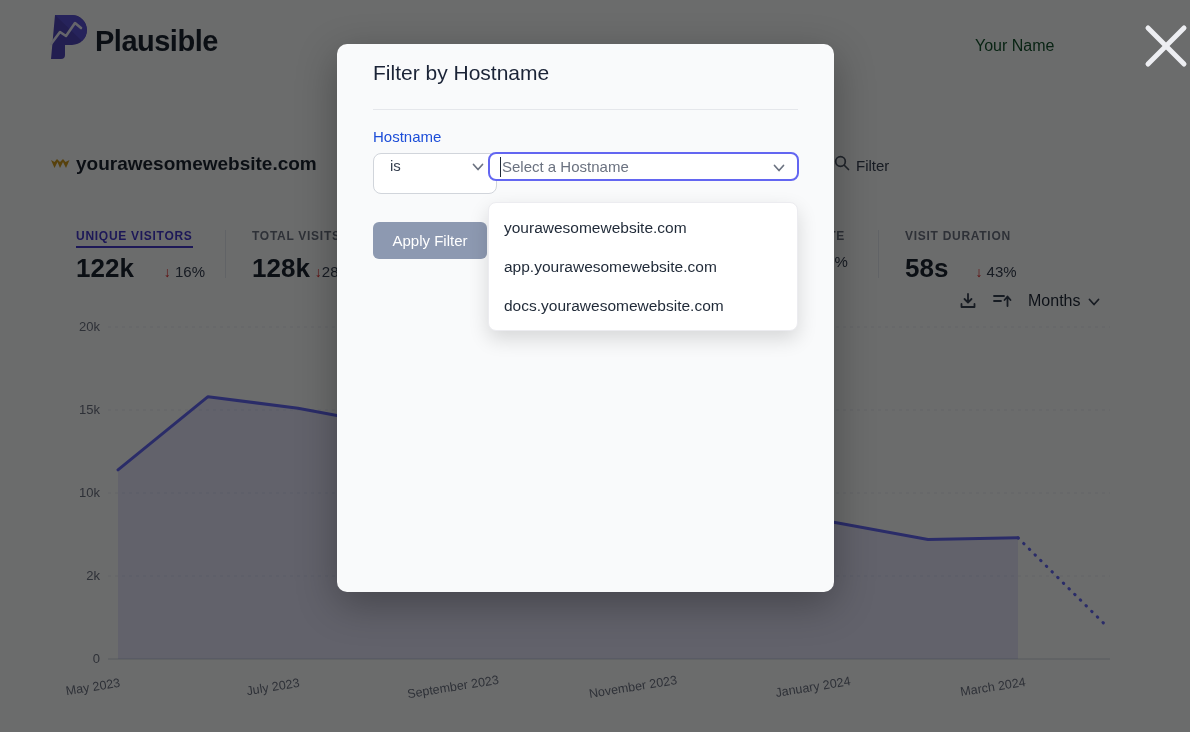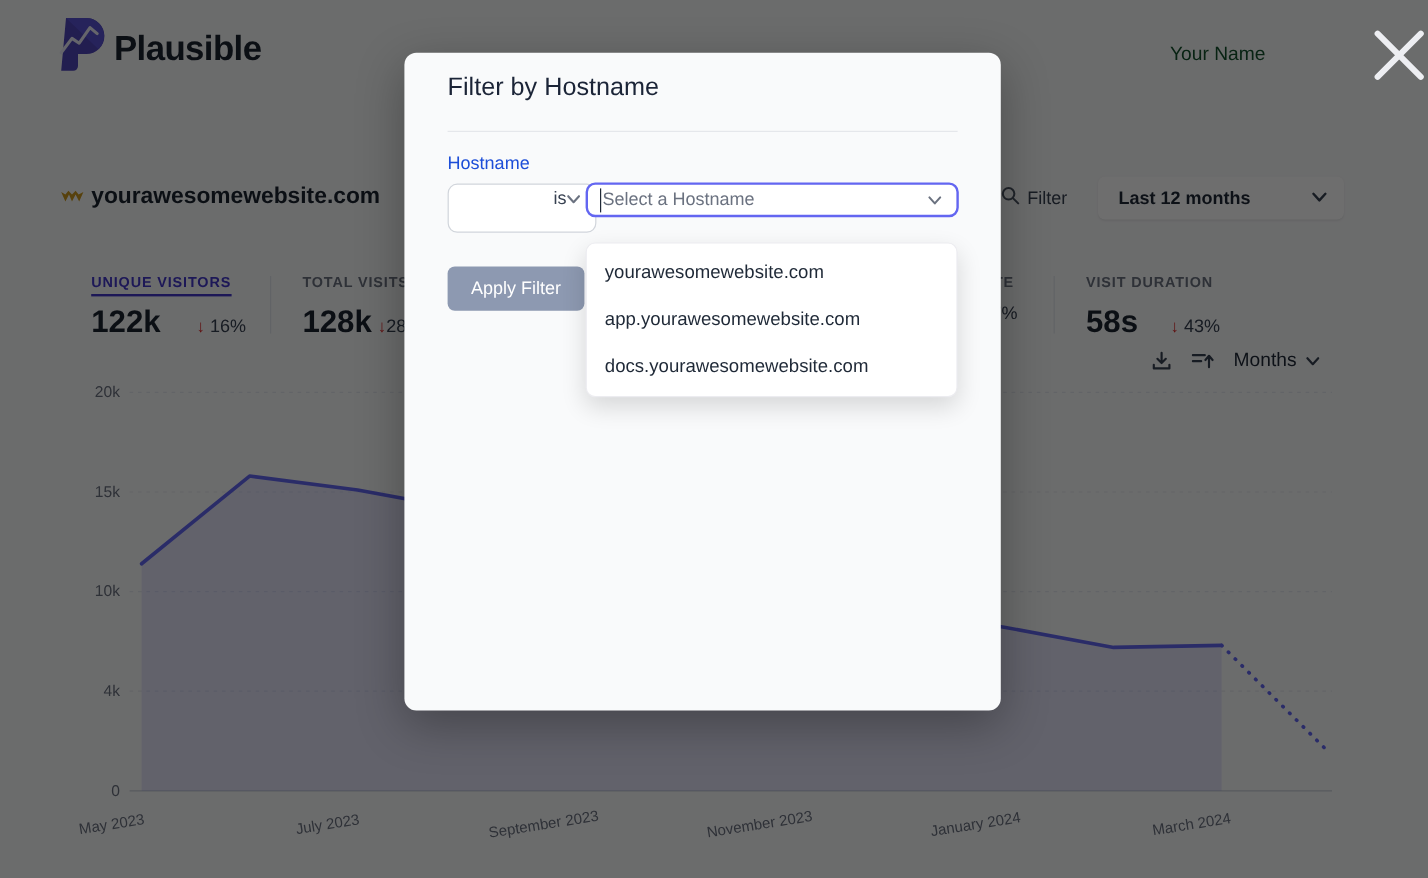--- a/index.html
+++ b/index.html
@@ -43,21 +43,21 @@
     position:absolute;left:337px;top:44px;width:497px;height:548px;z-index:20;
     background:#f9fafb;border-radius:10px;box-shadow:0 12px 40px rgba(0,0,0,0.3);
     box-sizing:border-box;
   }
   .modal-title{font-size:21px;font-weight:400;color:#1b2437;position:absolute;left:36px;top:17px;}
   .modal-divider{position:absolute;left:36px;top:65px;width:425px;height:1px;background:#e5e7eb;}
   .field-label{position:absolute;left:36px;top:84px;font-size:15px;font-weight:500;color:#1d4ed8;}
   .op-select{
     position:absolute;left:36px;top:109px;width:124px;height:41px;background:#fff;
     border:1px solid #d1d5db;border-radius:8px;display:flex;align-items:center;
-    justify-content:flex-end;padding:0 12px 16px 16px;box-sizing:border-box;cursor:pointer;
+    justify-content:space-between;padding:0 12px 16px 16px;box-sizing:border-box;cursor:pointer;
   }
   .op-select .op-text{font-size:15px;color:#374151;}
   .combo{
     position:absolute;left:151px;top:108px;width:311px;height:29px;background:#fff;
     border:2px solid #6366f1;border-radius:8px;display:flex;align-items:center;
     padding:0 12px 0 10px;box-sizing:border-box;cursor:text;
   }
   .combo .caret{width:1px;height:20px;background:#1f2937;margin-right:1px;}
   .combo .ph{font-size:15px;color:#6b7280;flex:1;}
   .apply-btn{
@@ -102,28 +102,20 @@
   <div class="abs clickable" style="left:834px;top:155px;display:flex;align-items:center;gap:6px;">
     <span>
       <svg width="16" height="16" viewBox="0 0 16 16">
           <circle cx="6.5" cy="6.5" r="4.8" fill="none" stroke="#4b5563" stroke-width="1.7"></circle>
           <line x1="10.5" y1="10.5" x2="14.5" y2="14.5" stroke="#4b5563" stroke-width="1.7" stroke-linecap="round"></line>
         </svg>
     </span>
     <span class="filter-label">Filter</span>
   </div>
 
-  <div class="abs daterange" style="left:915px;top:147px;">
-    <span class="dr-label">Last 12 months</span>
-    <span>
-      <svg width="13" height="9" viewBox="0 0 13 9">
-          <polyline points="1.5,1.5 6.5,7 11.5,1.5" fill="none" stroke="#374151" stroke-width="2" stroke-linecap="round" stroke-linejoin="round"></polyline>
-        </svg>
-    </span>
-  </div>
 
   <div class="abs clickable" style="left:76px;top:226px;">
     <span class="stat-label active">UNIQUE VISITORS</span>
     <div class="stat-value-row">
       <span class="stat-value">122k</span>
       <span class="stat-change" style="margin-left:30px;"><span class="dir">↓</span> <span>16%</span></span>
     </div>
   </div>
 
   <div class="abs v-divider" style="left:225px;top:230px;"></div>
@@ -185,21 +177,21 @@
       <line x1="108" y1="576" x2="1110" y2="576" stroke="#e3e7ee" stroke-width="1" stroke-dasharray="3 4"></line>
       <line x1="108" y1="493" x2="1110" y2="493" stroke="#e3e7ee" stroke-width="1" stroke-dasharray="3 4"></line>
       <line x1="108" y1="410" x2="1110" y2="410" stroke="#e3e7ee" stroke-width="1" stroke-dasharray="3 4"></line>
       <line x1="108" y1="327" x2="1110" y2="327" stroke="#e3e7ee" stroke-width="1" stroke-dasharray="3 4"></line>
       <path d="M118 469.8 L208 396.7 L298 408.3 L388 424.9 L478 444.9 L568 469.8 L658 489.7 L748 507.9 L838 522.9 L928 539.5 L1018 537.8 L1018 659 L118 659 Z" fill="rgba(99,102,241,0.14)" stroke="none"></path>
       <path d="M118 469.8 L208 396.7 L298 408.3 L388 424.9 L478 444.9 L568 469.8 L658 489.7 L748 507.9 L838 522.9 L928 539.5 L1018 537.8" fill="none" stroke="#6366f1" stroke-width="3" stroke-linejoin="round" stroke-linecap="round"></path>
       <path d="M1018 537.8 L1108 627.5" fill="none" stroke="#6366f1" stroke-width="3" stroke-linecap="round" stroke-dasharray="0.5 7.5"></path>
     </svg>
   <div id="chart-labels">
       <span class="ylabel" style="left: 40px; top: 651px;">0</span>
-      <span class="ylabel" style="left: 40px; top: 568px;">4k</span>
+      <span class="ylabel" style="left: 40px; top: 568px;">2k</span>
       <span class="ylabel" style="left: 40px; top: 485px;">10k</span>
       <span class="ylabel" style="left: 40px; top: 402px;">15k</span>
       <span class="ylabel" style="left: 40px; top: 319px;">20k</span>
       <span class="xlabel" style="left: 38px; top: 680px; width: 110px; text-align: center;">May 2023</span>
       <span class="xlabel" style="left: 218px; top: 680px; width: 110px; text-align: center;">July 2023</span>
       <span class="xlabel" style="left: 398px; top: 680px; width: 110px; text-align: center;">September 2023</span>
       <span class="xlabel" style="left: 578px; top: 680px; width: 110px; text-align: center;">November 2023</span>
       <span class="xlabel" style="left: 758px; top: 680px; width: 110px; text-align: center;">January 2024</span>
       <span class="xlabel" style="left: 938px; top: 680px; width: 110px; text-align: center;">March 2024</span>
     </div>

